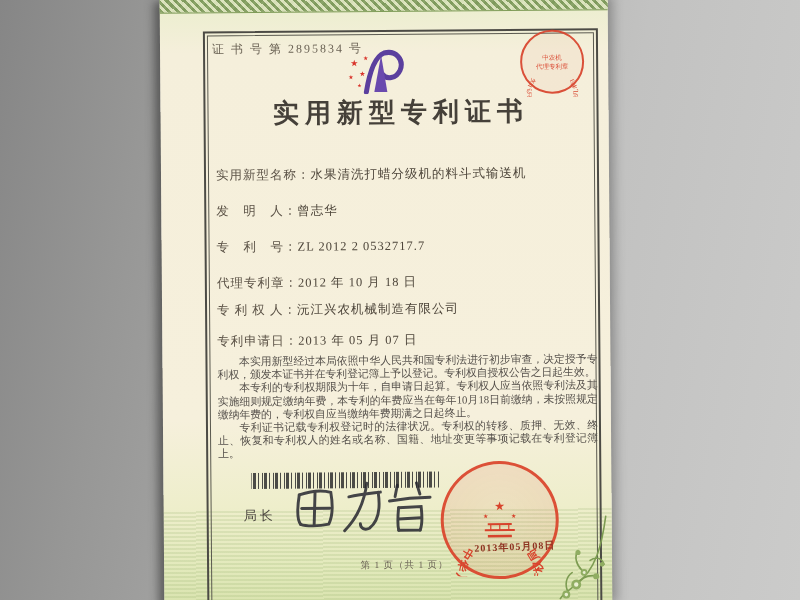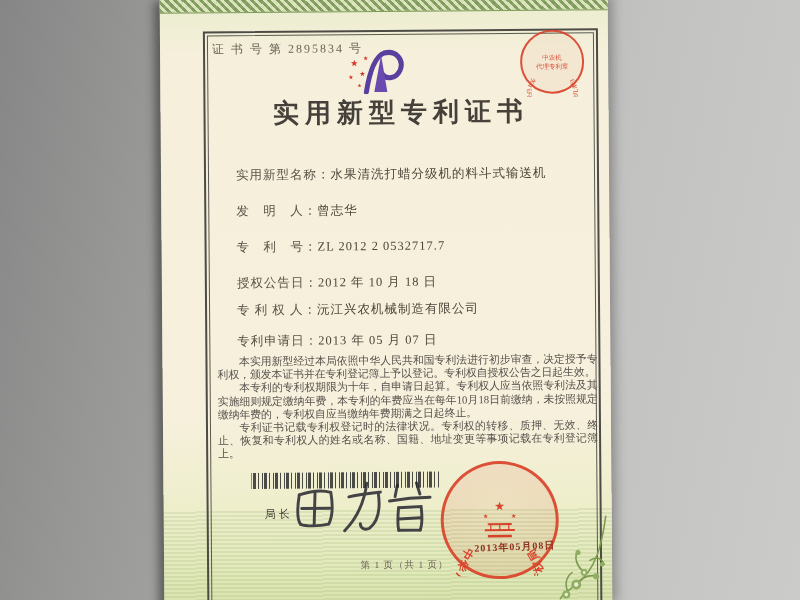--- a/index.html
+++ b/index.html
@@ -40,34 +40,34 @@
   }
   .logo{position:absolute;left:186px;top:50px;width:60px;height:46px;}
   .title{
     position:absolute;left:43px;right:10px;top:97px;text-align:center;
     font-size:26px;font-weight:bold;letter-spacing:6px;color:#454039;
   }
   .field-row{
     position:absolute;left:55px;right:18px;
     font-size:12.5px;color:#5b5246;letter-spacing:1px;white-space:nowrap;
   }
-  .field-label{color:#5b5246;margin-left:20px;}
+  .field-label{color:#5b5246;}
   .field-value{color:#4e463b;}
   .body-text{
     position:absolute;left:55px;width:380px;top:356px;
     font-size:10.8px;line-height:13.2px;color:#55504b;text-align:justify;
   }
   .body-text p{margin:0;text-indent:2em;}
   .barcode{
     position:absolute;left:88px;top:474px;width:188px;height:16px;opacity:.85;
     background:repeating-linear-gradient(90deg,#2e2e2e 0 1px,transparent 1px 2px,#2e2e2e 2px 5px,transparent 5px 7px,#2e2e2e 7px 8px,transparent 8px 11px);
   }
   .sign-label{
-    position:absolute;left:101px;top:508px;
-    font-size:11px;letter-spacing:3px;color:#49443e;
+    position:absolute;left:80px;top:508px;
+    font-size:13px;letter-spacing:3px;color:#49443e;
   }
   .signature{position:absolute;left:120px;top:476px;width:160px;height:62px;}
   .footer-page{
     position:absolute;left:43px;right:10px;top:561px;text-align:center;
     font-size:9.5px;letter-spacing:1px;color:#6c6457;
   }
   .main-seal{
     position:absolute;left:277px;top:464px;width:112px;height:112px;border-radius:50%;
     border:3px solid rgba(217,64,40,.9);
     background:radial-gradient(circle,rgba(220,70,45,.07) 0%,rgba(220,70,45,.12) 100%);
@@ -114,21 +114,21 @@
     <div class="field-row" style="top:168px">
       <span class="field-label">实用新型名称：</span><span class="field-value">水果清洗打蜡分级机的料斗式输送机</span>
     </div>
     <div class="field-row" style="top:204px">
       <span class="field-label">发　明　人：</span><span class="field-value">曾志华</span>
     </div>
     <div class="field-row" style="top:240px">
       <span class="field-label">专　利　号：</span><span class="field-value">ZL 2012 2 0532717.7</span>
     </div>
     <div class="field-row" style="top:276px">
-      <span class="field-label">授权公告日：</span><span class="field-value">2012 年 10 月 18 日</span>
+      <span class="field-label">代理专利章：</span><span class="field-value">2012 年 10 月 18 日</span>
     </div>
     <div class="field-row" style="top:303px">
       <span class="field-label">专 利 权 人：</span><span class="field-value">沅江兴农机械制造有限公司</span>
     </div>
     <div class="field-row" style="top:334px">
       <span class="field-label">专利申请日：</span><span class="field-value">2013 年 05 月 07 日</span>
     </div>
 
     <div class="body-text">
       <p>本实用新型经过本局依照中华人民共和国专利法进行初步审查，决定授予专利权，颁发本证书并在专利登记簿上予以登记。专利权自授权公告之日起生效。</p>

